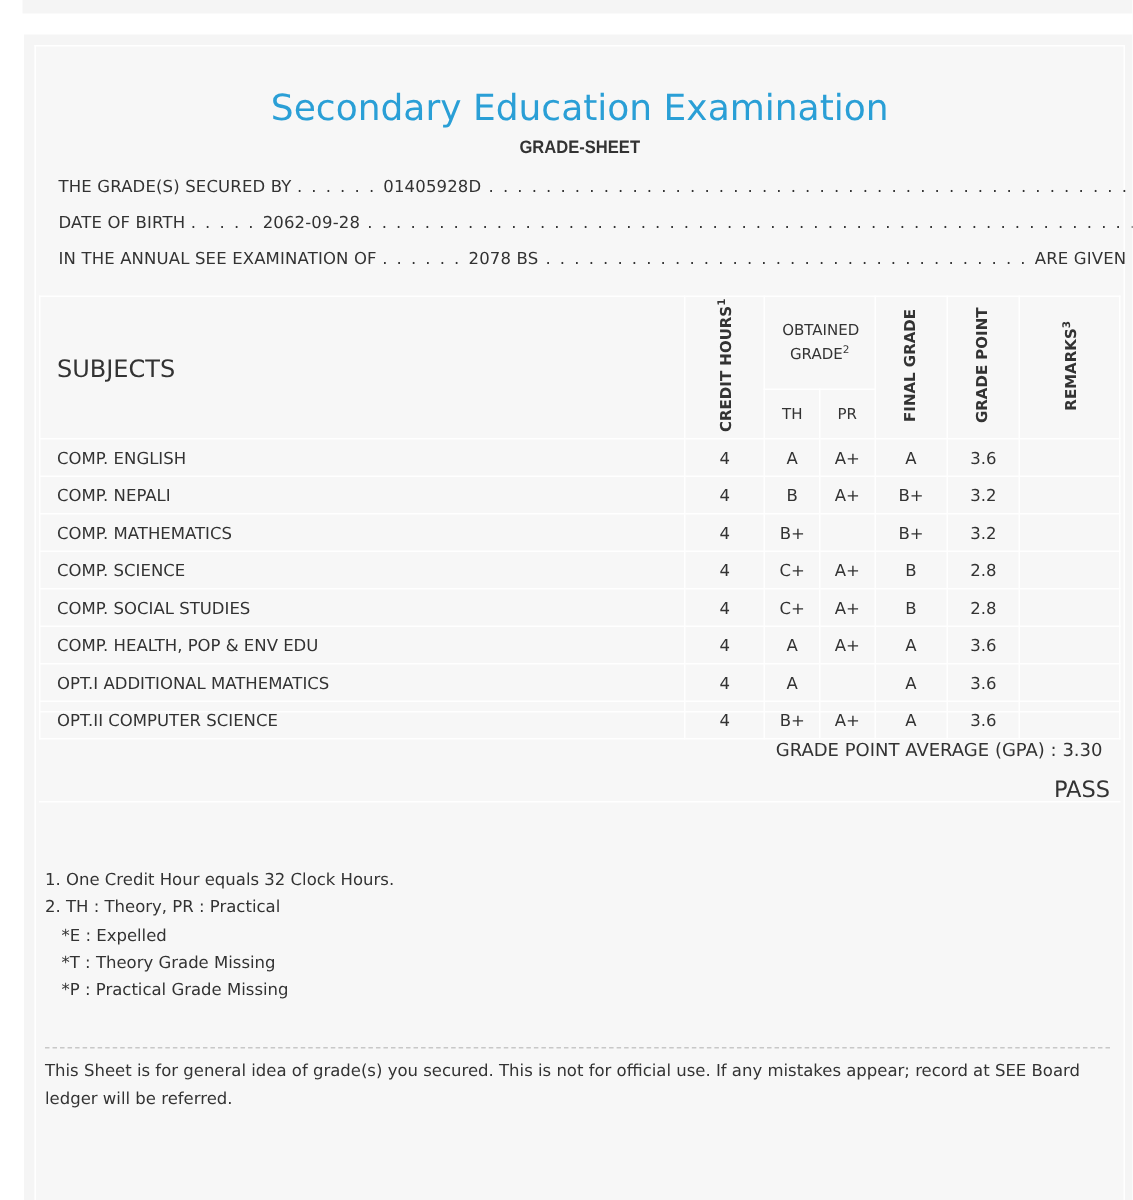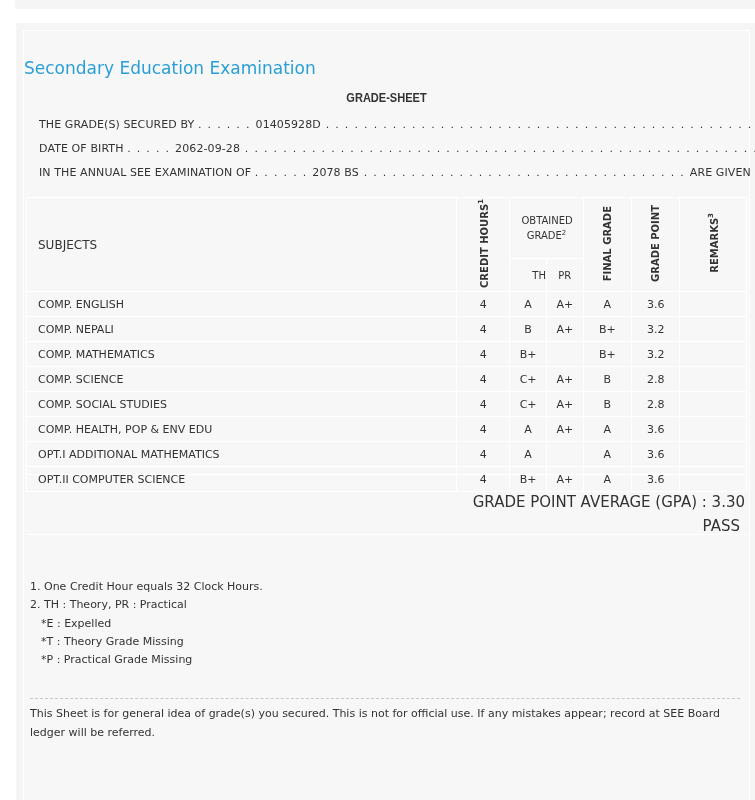--- a/index.html
+++ b/index.html
@@ -14,22 +14,22 @@
   .panel {
     position: absolute; left: 16px; top: 23px; width: 739px; height: 777px;
     background: #f5f5f5;
   }
   .inner {
     position: absolute; left: 7px; top: 7px; width: 727px; height: 770px;
     border: 1px solid #ffffff; border-bottom: none; background: #f7f7f7;
     box-sizing: border-box;
   }
   .title {
-    position: absolute; left: 0; width: 100%; top: 27px; 
-    color: #2a9fd6; font-size: 17px; font-family: "DejaVu Sans", sans-serif;
+    position: absolute; left: 0; width: 100%; top: 27px; text-align: center;
+    color: #2a9fd6; font-size: 24px; font-family: "DejaVu Sans", sans-serif;
     font-weight: normal; letter-spacing: 0px;
   }
   .subtitle {
     position: absolute; left: 0; width: 100%; top: 60px; text-align: center;
     font-size: 12px; font-weight: bold; color: #333;
     font-family: "Liberation Sans", sans-serif;
     transform: scaleX(0.92);
   }
   .info-line {
     position: absolute; left: 15px; font-size: 11px; color: #333;
@@ -48,32 +48,32 @@
   .hdr-subjects { text-align: left; padding-left: 11px !important; width: 427px; }
   .vert {
     writing-mode: vertical-rl; transform: rotate(180deg);
     font-weight: bold; font-size: 10px; line-height: 11px; display: inline-block;
     text-align: center; color: #333;
   }
   .th-small { font-size: 10px; color: #333; text-align: center; }
   td.subj { padding-left: 11px !important; height: 24px; text-align: left; margin-top: 11px; }
   td.c { text-align: center; }
   .col-ch { width: 53px; }
-  .col-th { width: 36px; text-align: right; }
+  .col-th { width: 36px; }
   .col-pr { width: 36px; }
   .col-fg { width: 48px; }
   .col-gp { width: 48px; }
   .col-rm { width: 67px; }
   sup { font-size: 7px; }
 
   .summary {
     position: absolute; left: 2px; top: 443px; width: 721px; height: 59px;
     border-top: 1px solid #ffffff; border-bottom: 1px solid #ffffff;
   }
-  .gpa { position: absolute; right: 2px; top: 18px; font-size: 15px; }
+  .gpa { position: absolute; right: 12px; top: 18px; font-size: 12px; }
   .pass { position: absolute; right: 7px; top: 42px; font-size: 15px; }
 
   .footnotes {
     position: absolute; left: 6px; top: 511px; font-size: 11px; line-height: 18.3px; margin-top: 36px;
   }
   .footnotes .indent { padding-left: 11px; }
 
   .note {
     position: absolute; left: 6px; top: 667px; width: 710px;
     border-top: 1px dashed #c8c8c8; padding-top: 6px; font-size: 11px; line-height: 18.5px;
@@ -100,21 +100,21 @@
     </div>
     <div class="info-line" style="top:135px;">
       <span>IN THE ANNUAL SEE EXAMINATION OF</span>
       <span class="dots"> . . . . . . </span><span>2078 BS</span><span class="dots"> . . . . . . . . . . . . . . . . . . . . . . . . . . . . . . . . . . </span><span>ARE GIVEN BELOW . . .</span>
     </div>
 
     <table class="grades">
       <thead>
         <tr>
           <th rowspan="2" class="hdr-subjects">
-            <span style="font-size:12px;">SUBJECTS</span>
+            <span style="font-size:16px;">SUBJECTS</span>
           </th>
           <th rowspan="2" class="col-ch" style="height:66px;">
             <span class="vert"><span>CREDIT HOURS</span><sup>1</sup></span>
           </th>
           <th colspan="2" class="th-small">
             <div style="width:50px;margin:16px auto;line-height:13px;"><span>OBTAINED GRADE</span><sup>2</sup></div>
           </th>
           <th rowspan="2" class="col-fg">
             <span class="vert">FINAL GRADE</span>
           </th>

